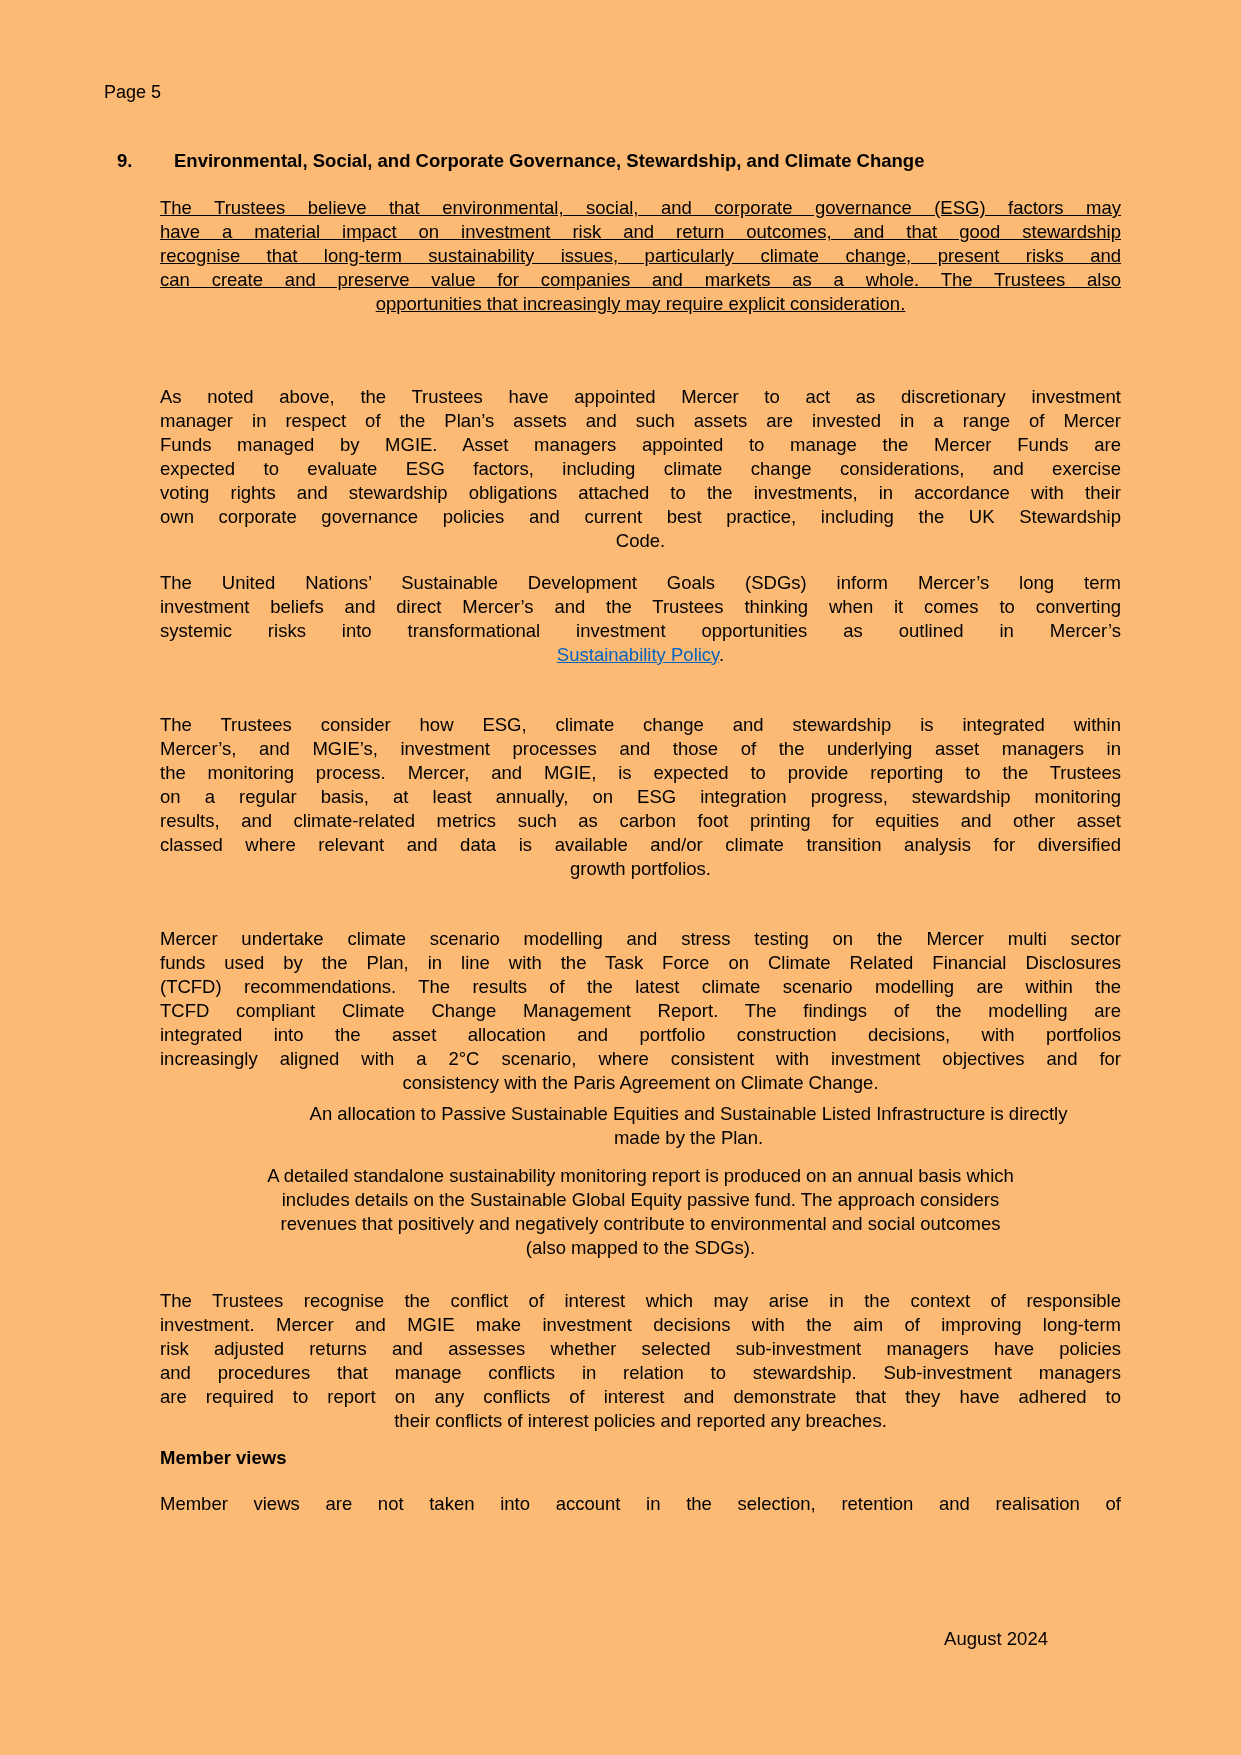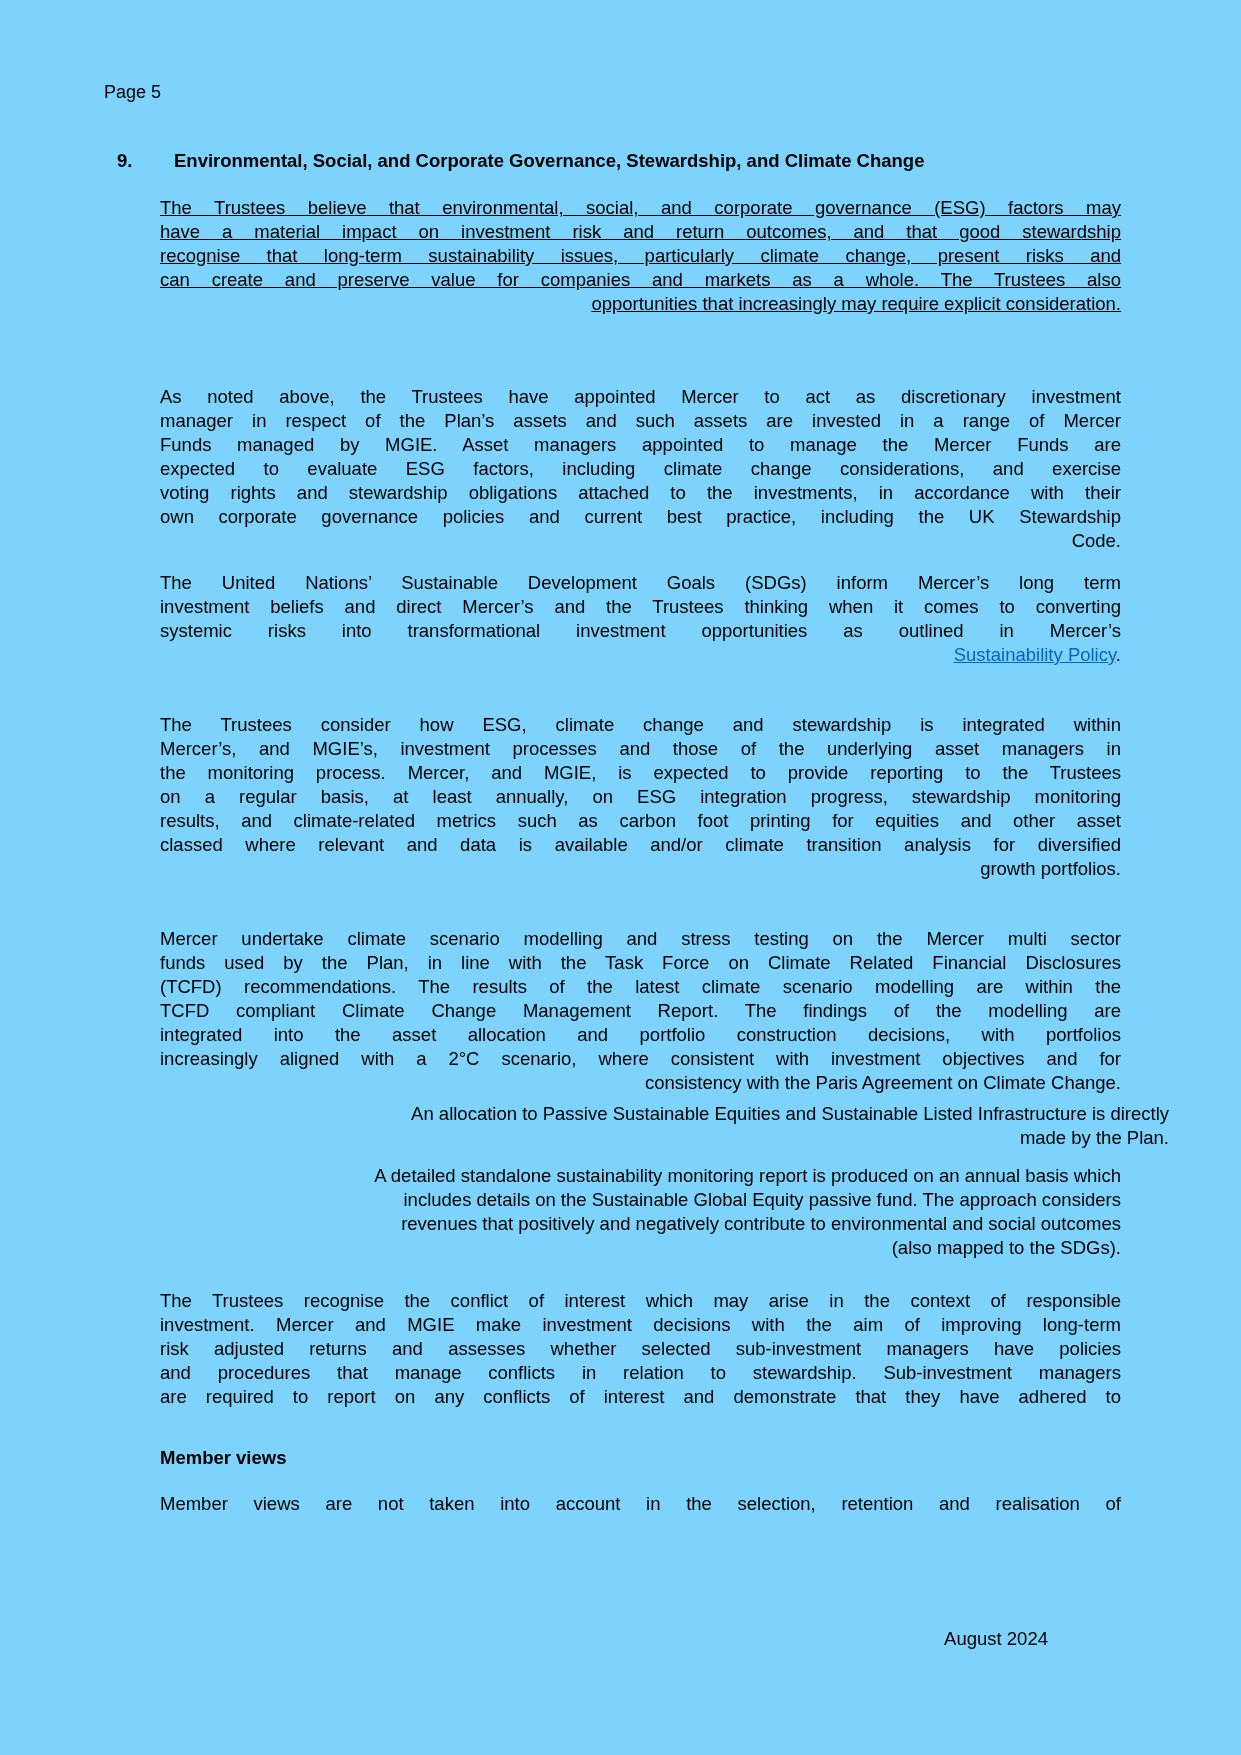--- a/index.html
+++ b/index.html
@@ -26,21 +26,21 @@
   #heading .h-num { width:57px; flex:0 0 57px; }
   #heading .h-title { flex:1; }
   .para {
     position:absolute;
     left:160px; width:961px;
     font-size:18.5px;
   }
   .line {
     height:24px; line-height:24px;
     white-space:normal;
-    text-align:right;
+    text-align:center;
   }
   .line.j {
     text-align:justify;
     text-align-last:justify;
   }
   #member-views {
     top:1446px; left:160px;
     font-weight:bold;
     font-size:18.5px; line-height:24px;
   }
@@ -50,21 +50,21 @@
     cursor:pointer;
   }
   #footer-date {
     top:1627px; right:193px;
     font-size:18.5px; line-height:24px;
   }
 </style>
 </head>
 <body>
 
-<div id="page" style="background: #7dd3fc; color: rgb(0, 0, 0);">
+<div id="page" style="background: #fdba74; color: rgb(0, 0, 0);">
 
   <div id="page-number" class="abs">Page 5</div>
 
   <div id="heading" class="abs">
     <span class="h-num">9.</span>
     <span class="h-title">Environmental, Social, and Corporate Governance, Stewardship, and Climate Change</span>
   </div>
 
   <div id="para-host">
       <div class="para" style="top: 196px; text-decoration: underline;">
@@ -116,20 +116,21 @@
         <div class="line">includes details on the Sustainable Global Equity passive fund. The approach considers</div>
         <div class="line">revenues that positively and negatively contribute to environmental and social outcomes</div>
         <div class="line">(also mapped to the SDGs).</div>
       </div>
       <div class="para" style="top: 1289px;">
         <div class="line j">The Trustees recognise the conflict of interest which may arise in the context of responsible</div>
         <div class="line j">investment.  Mercer and MGIE make investment decisions with the aim of improving long-term</div>
         <div class="line j">risk adjusted returns and assesses whether selected sub-investment managers have policies</div>
         <div class="line j">and procedures that manage conflicts in relation to stewardship. Sub-investment managers</div>
         <div class="line j">are required to report on any conflicts of interest and demonstrate that they have adhered to</div>
+        <div class="line">their conflicts of interest policies and reported any breaches.</div>
       </div>
       <div class="para" style="top: 1492px;">
         <div class="line j">Member views are not taken into account in the selection, retention and realisation of</div>
       </div>
     </div>
 
   <div id="member-views" class="abs">Member views</div>
 
   <div id="footer-date" class="abs">August 2024</div>
 

